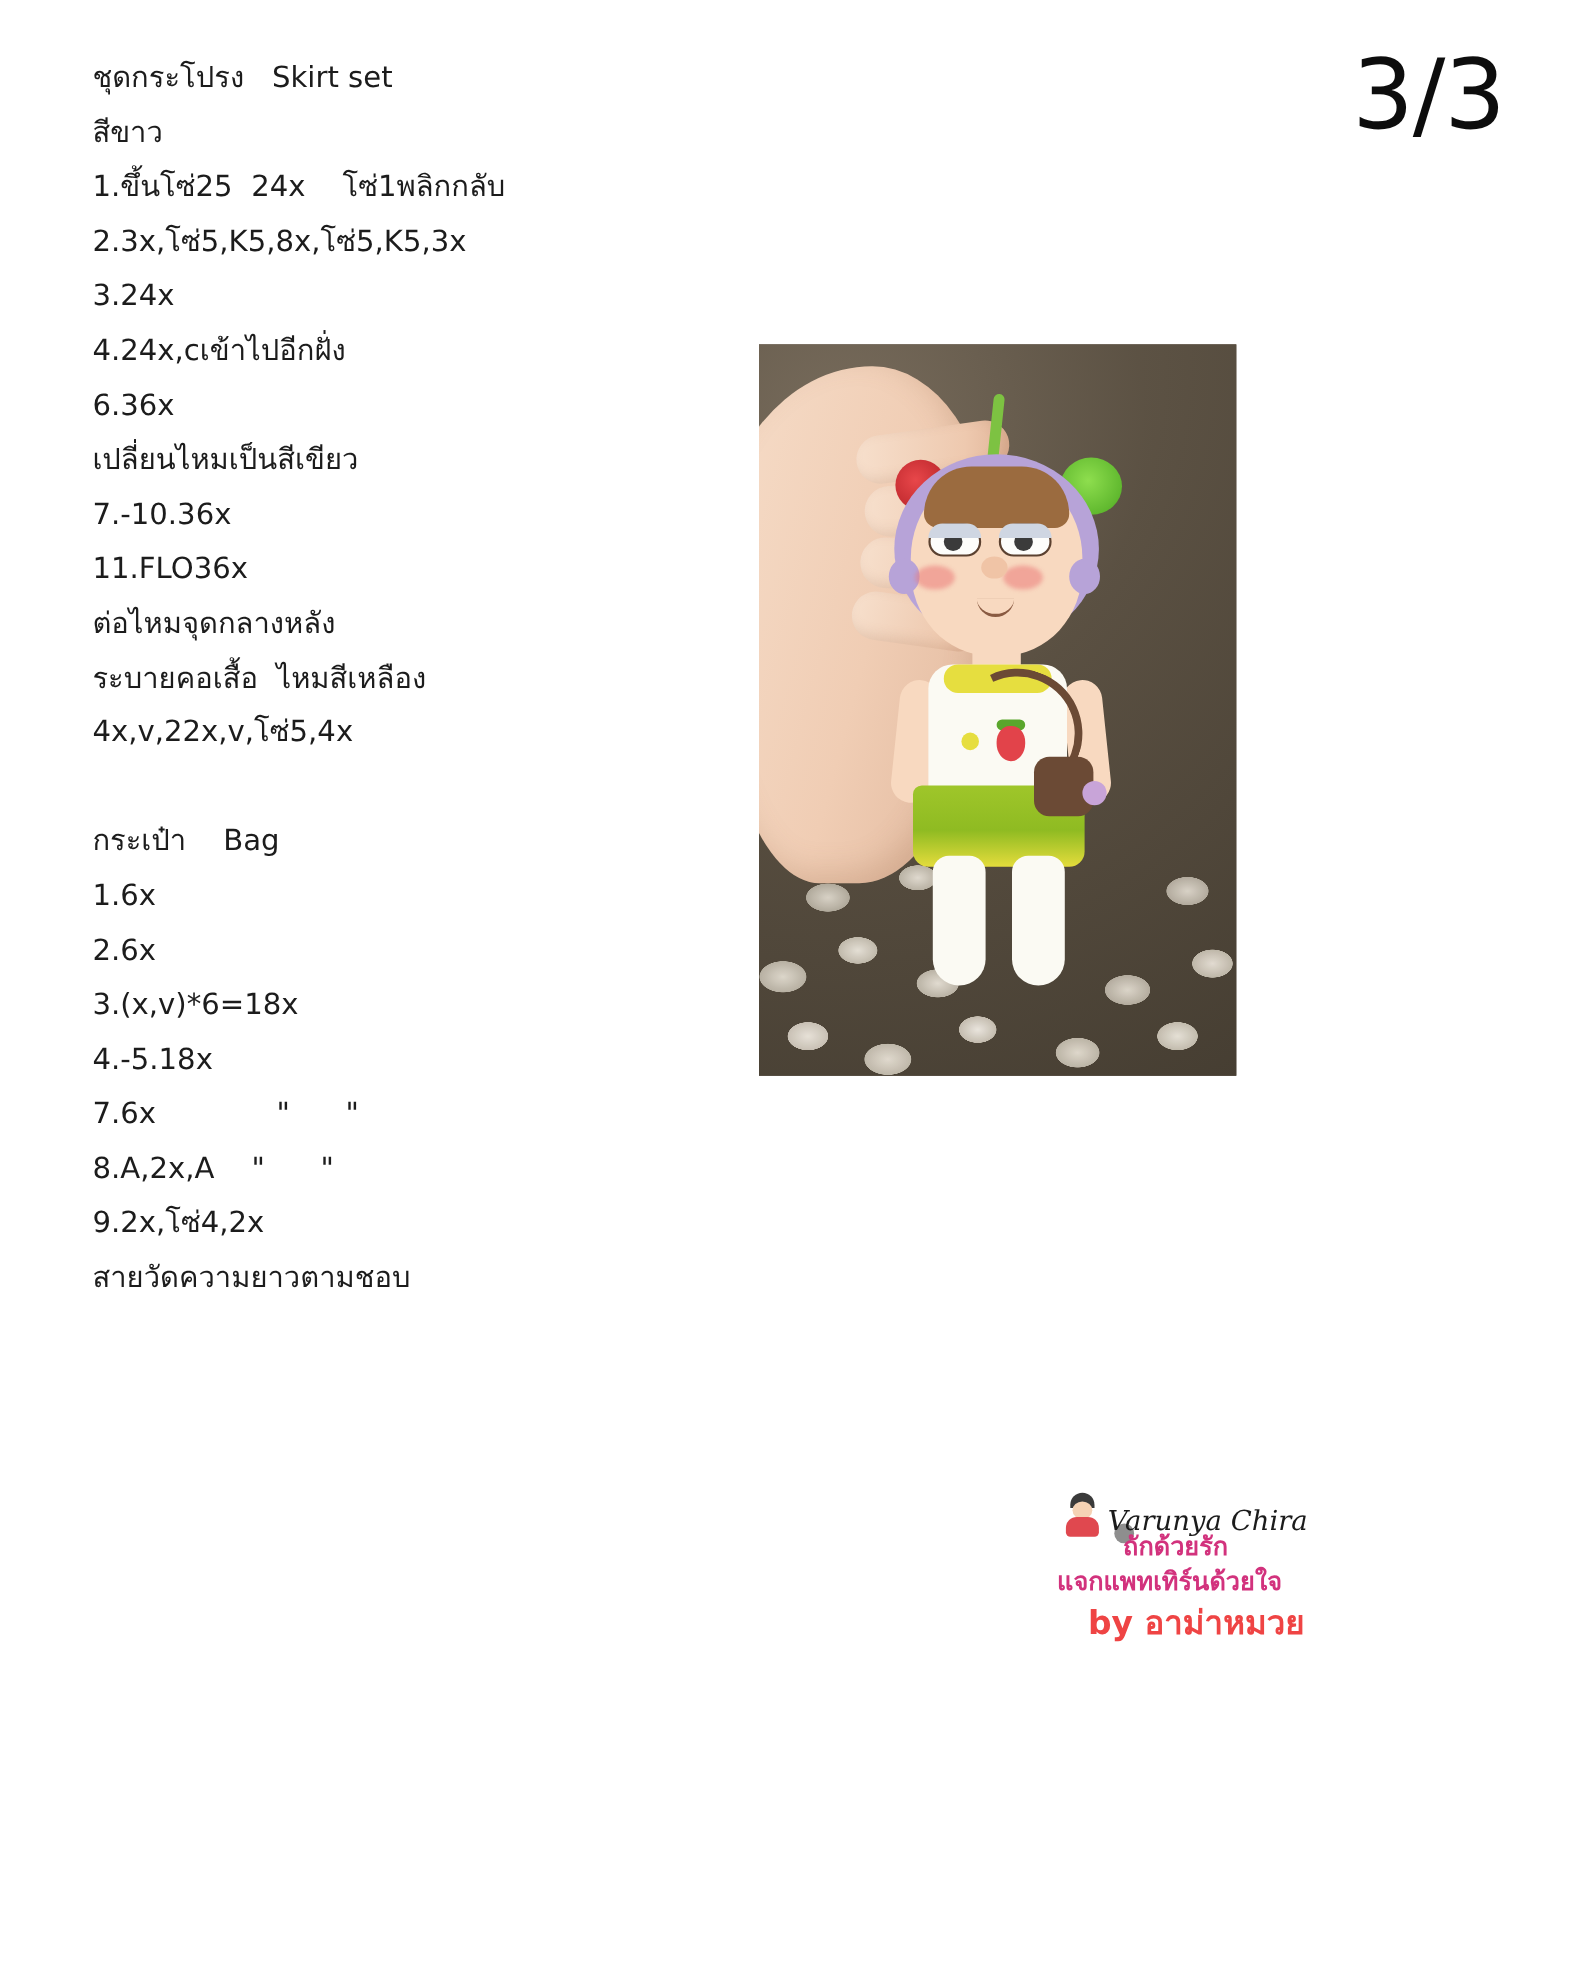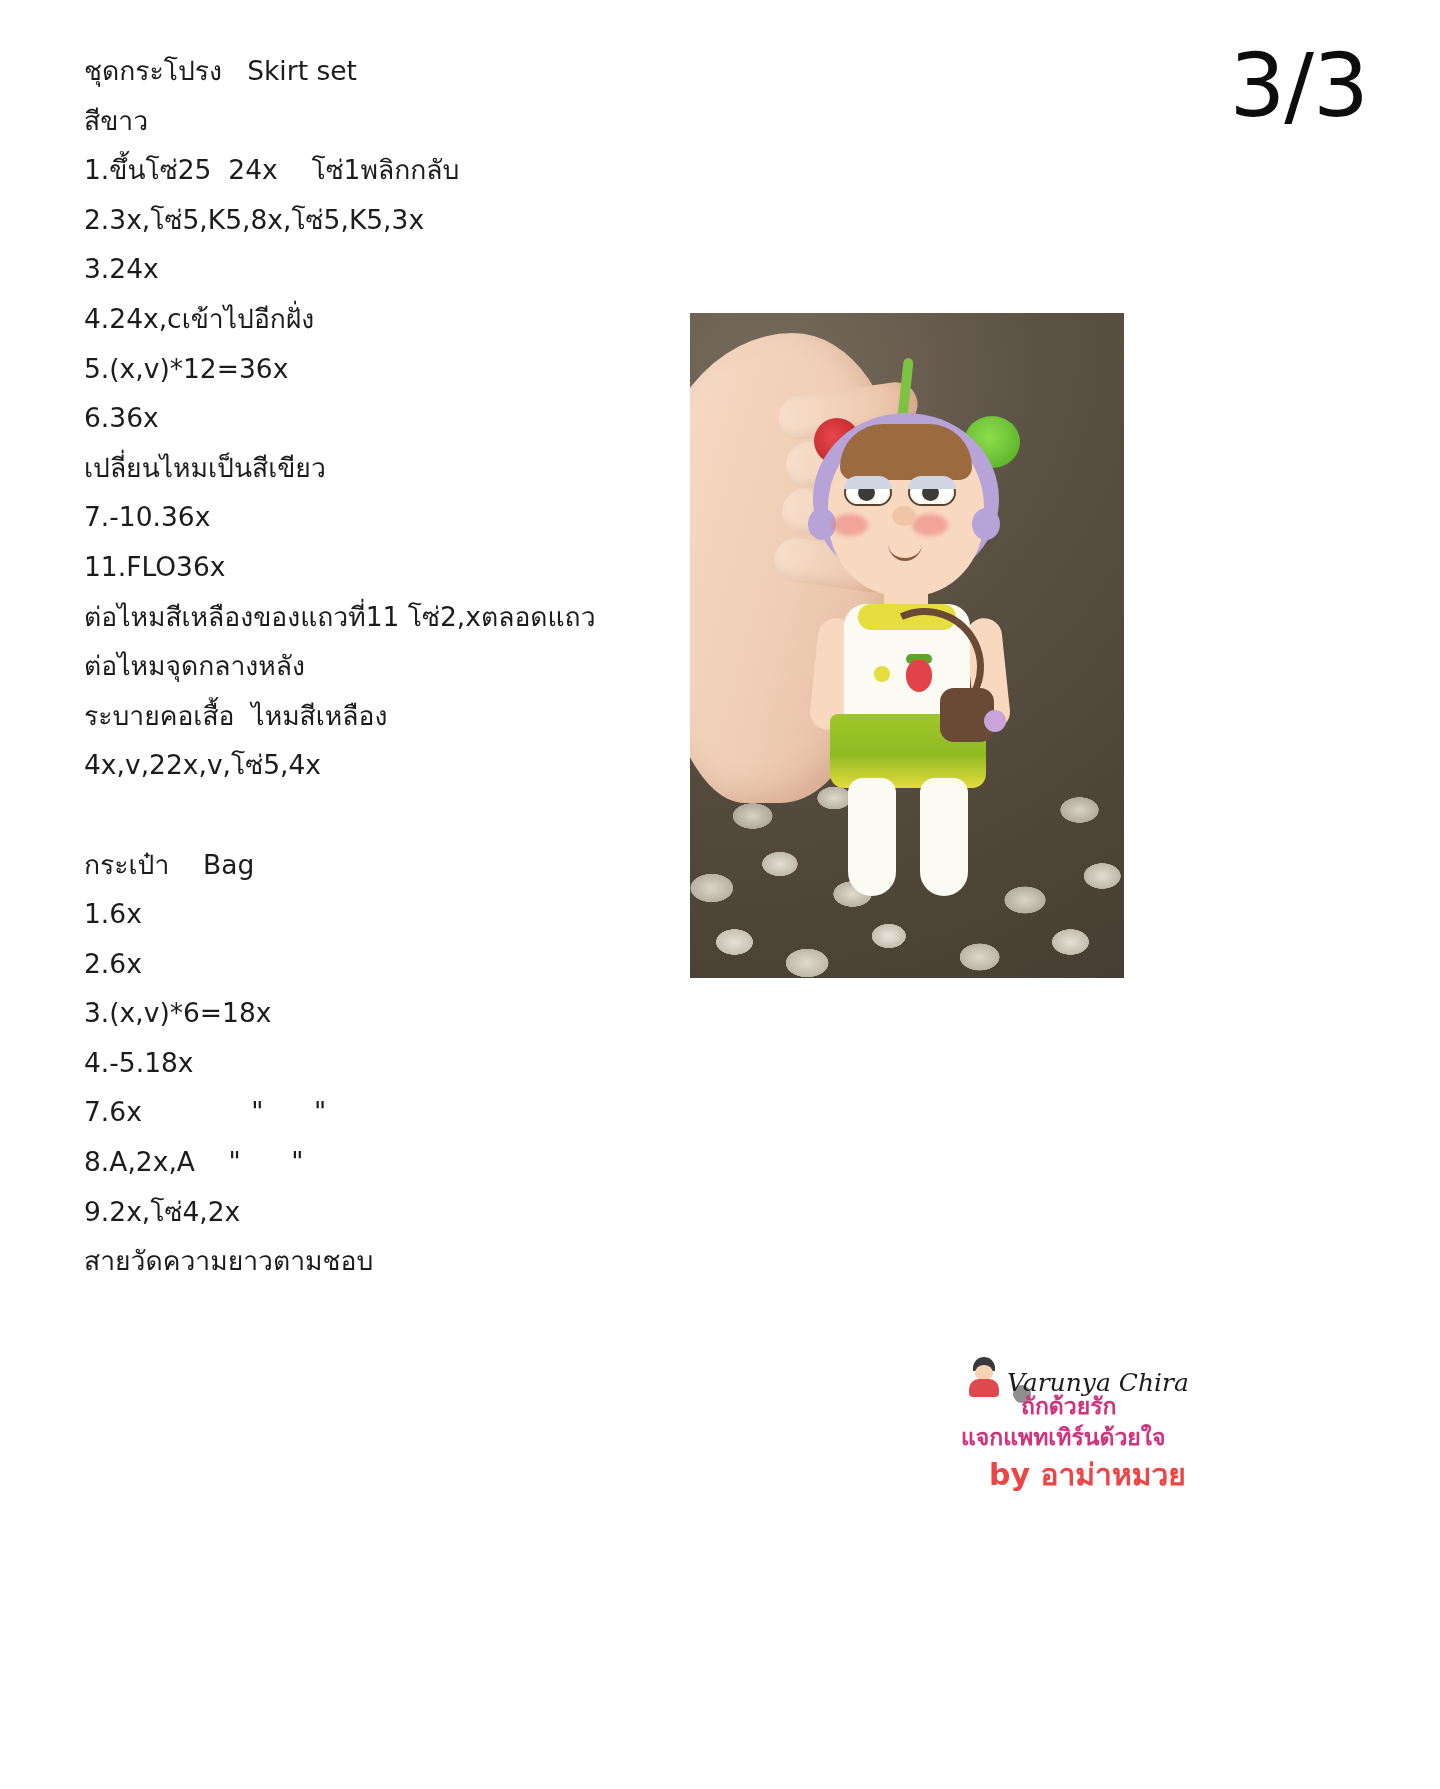--- a/index.html
+++ b/index.html
@@ -444,26 +444,24 @@
 
   <div class="page-number">3/3</div>
 
   <div class="text-column">
     <div class="line">ชุดกระโปรง   Skirt set</div>
     <div class="line">สีขาว</div>
     <div class="line">1.ขึ้นโซ่25  24x    โซ่1พลิกกลับ</div>
     <div class="line">2.3x,โซ่5,K5,8x,โซ่5,K5,3x</div>
     <div class="line">3.24x</div>
     <div class="line">4.24x,cเข้าไปอีกฝั่ง</div>
-    <div class="line">5.(x,v)*12=36x</div>
     <div class="line">6.36x</div>
     <div class="line">เปลี่ยนไหมเป็นสีเขียว</div>
     <div class="line">7.-10.36x</div>
     <div class="line">11.FLO36x</div>
-    <div class="line">ต่อไหมสีเหลืองของแถวที่11 โซ่2,xตลอดแถว</div>
     <div class="line">ต่อไหมจุดกลางหลัง</div>
     <div class="line">ระบายคอเสื้อ  ไหมสีเหลือง</div>
     <div class="line">4x,v,22x,v,โซ่5,4x</div>
     <div class="blank-line"></div>
     <div class="line">กระเป๋า    Bag</div>
     <div class="line">1.6x</div>
     <div class="line">2.6x</div>
     <div class="line">3.(x,v)*6=18x</div>
     <div class="line">4.-5.18x</div>
     <div class="line">7.6x             "      "</div>

